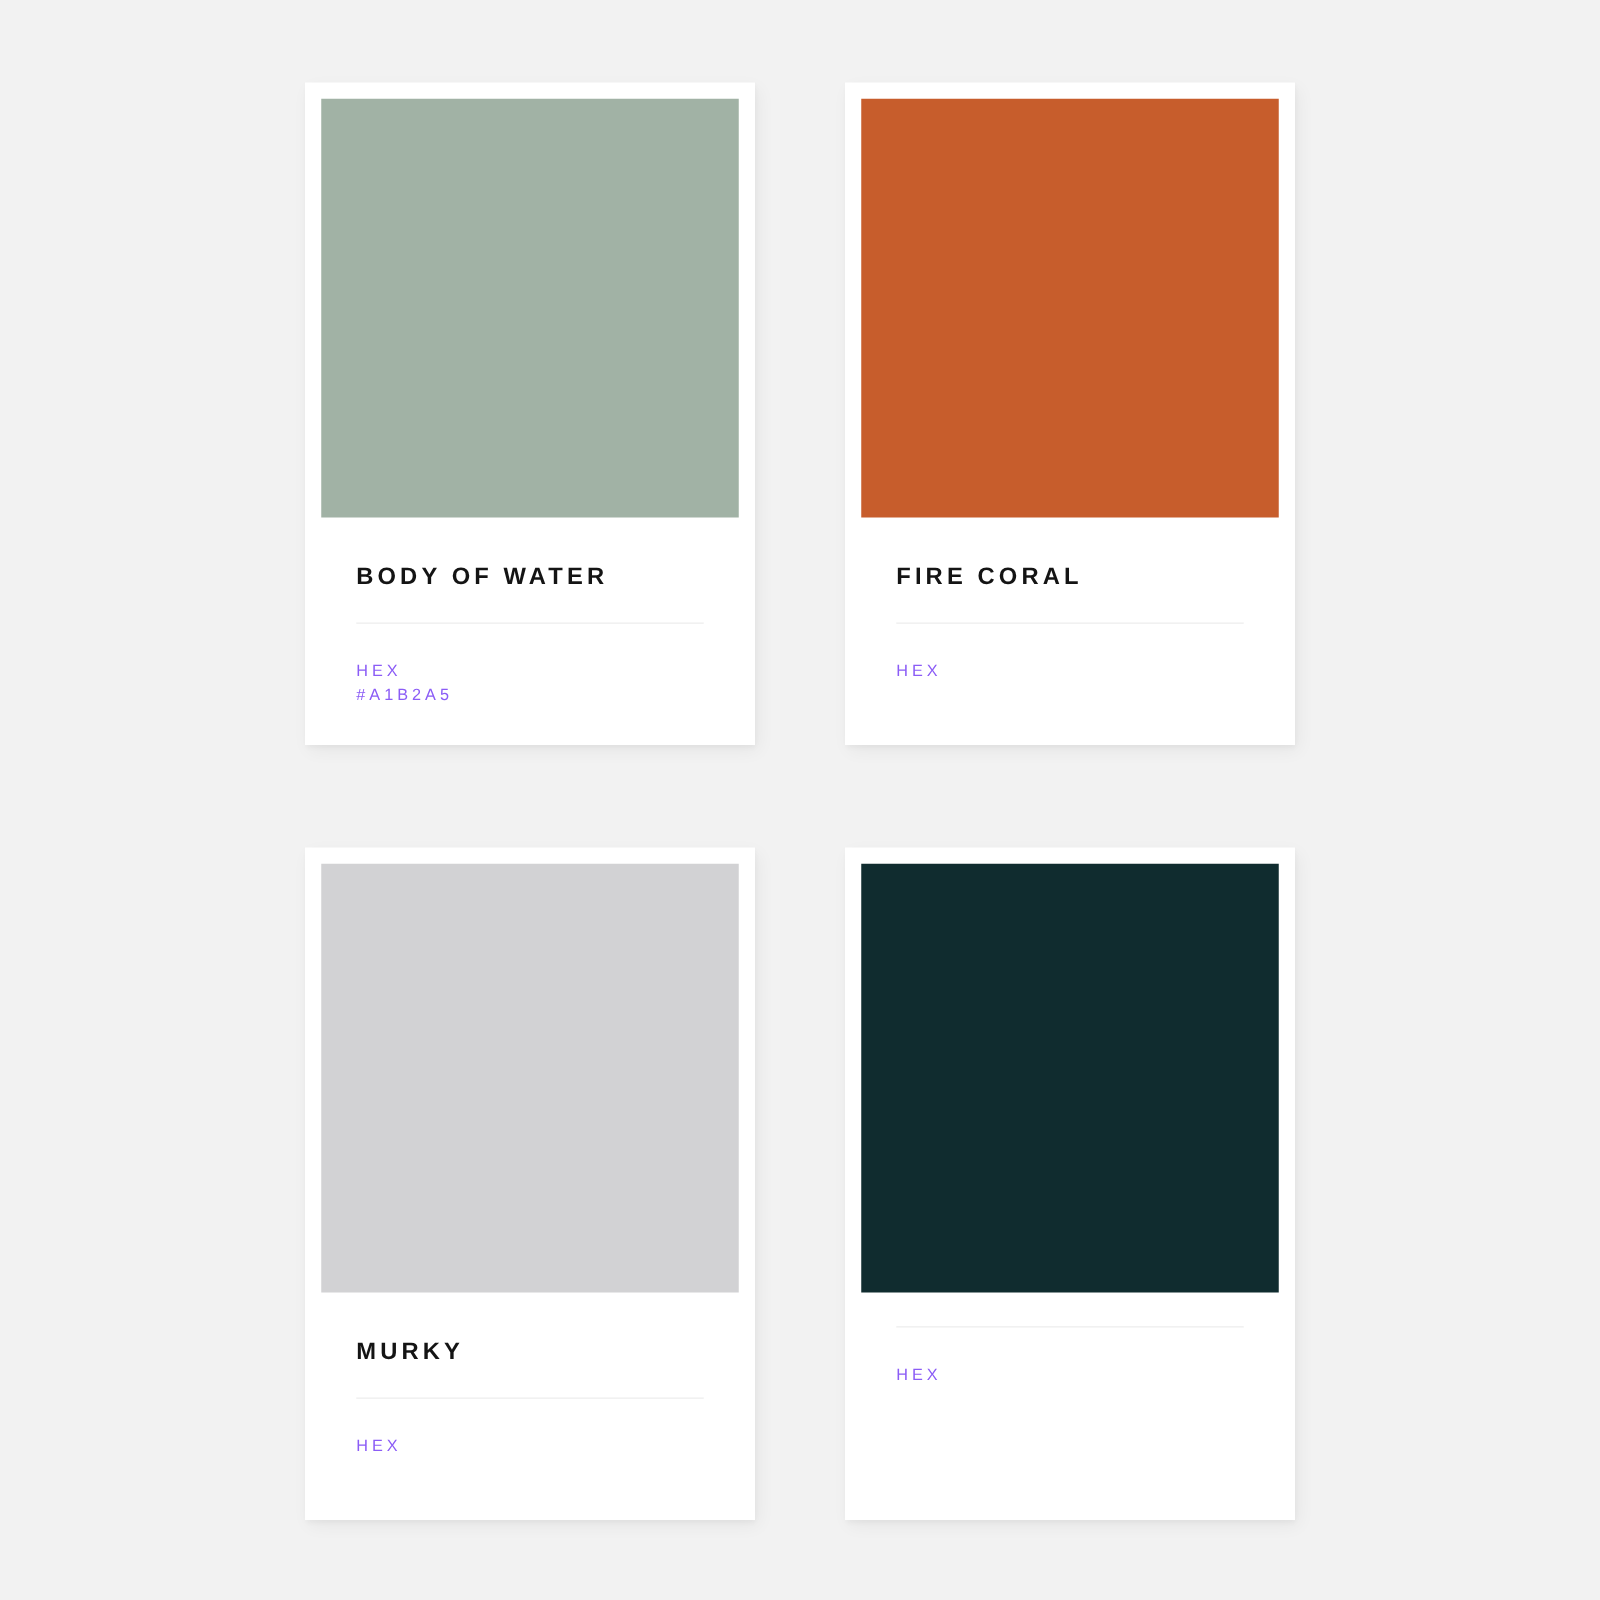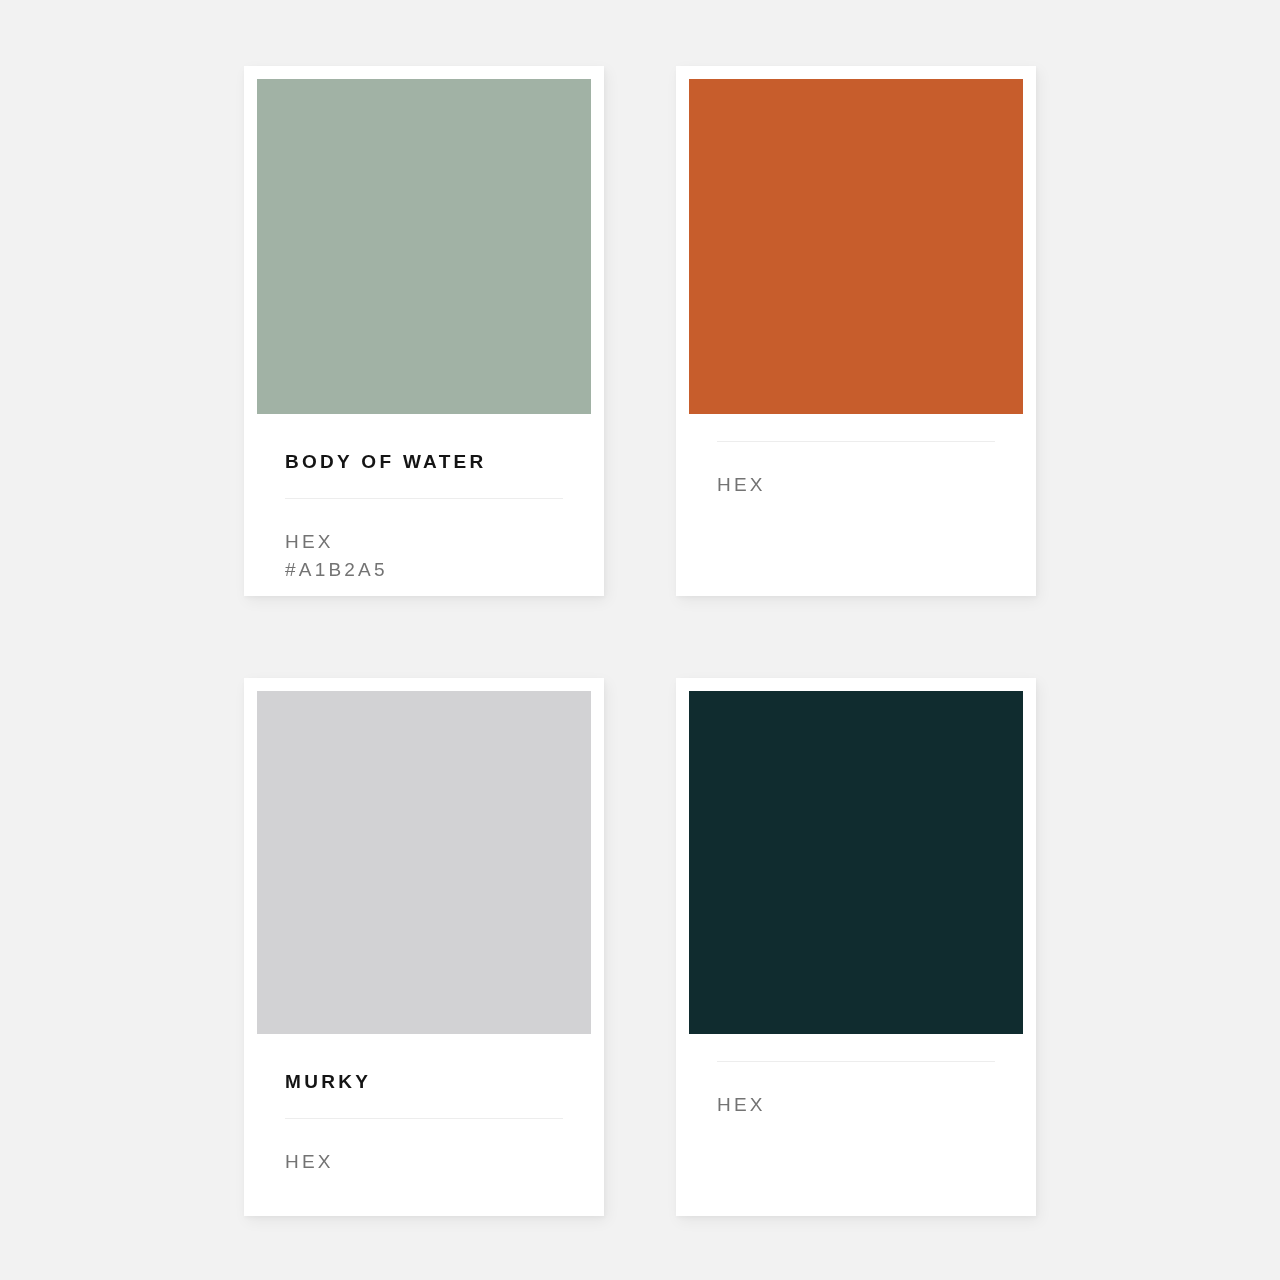--- a/index.html
+++ b/index.html
@@ -70,24 +70,24 @@
   }
 
   .swatch-hex-block {
     padding-top: 29px;
     line-height: 1.45;
   }
 
   .hex-label,
   .hex-value {
     display: block;
-    font-size: 19px;
+    font-size: 13px;
     font-weight: 400;
     letter-spacing: 3.2px;
-    color: #737373;
+    color: #8b5cf6;
     white-space: nowrap;
   }
 </style>
 </head>
 <body style="background: rgb(242, 242, 242);">
 
 <div class="palette-grid">
 
   <div class="swatch-card row-top">
     <div class="swatch-color" style="background:#A1B2A5;"></div>
@@ -97,20 +97,21 @@
       <div class="swatch-hex-block">
         <span class="hex-label">HEX</span>
         <span class="hex-value">#A1B2A5</span>
       </div>
     </div>
   </div>
 
   <div class="swatch-card row-top">
     <div class="swatch-color" style="background:#C75D2C;"></div>
     <div class="swatch-info">
+      <div class="swatch-name">FIRE CORAL</div>
       <div class="swatch-divider"></div>
       <div class="swatch-hex-block">
         <span class="hex-label">HEX</span>
       </div>
     </div>
   </div>
 
   <div class="swatch-card row-bottom">
     <div class="swatch-color" style="background:#D2D2D4;"></div>
     <div class="swatch-info">

